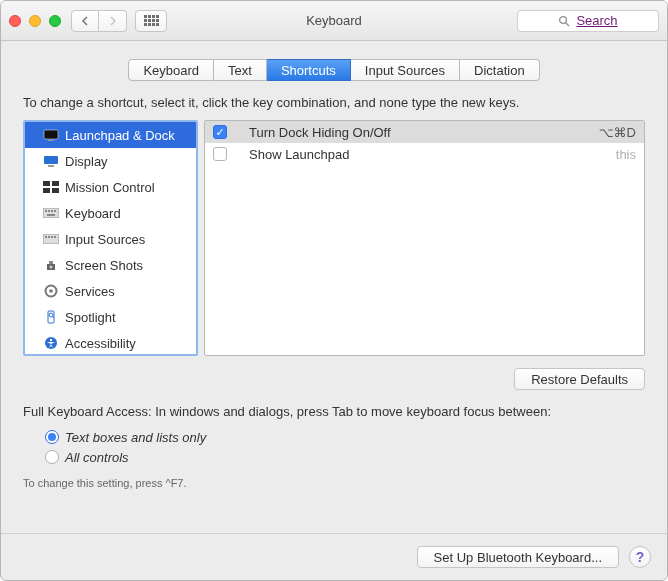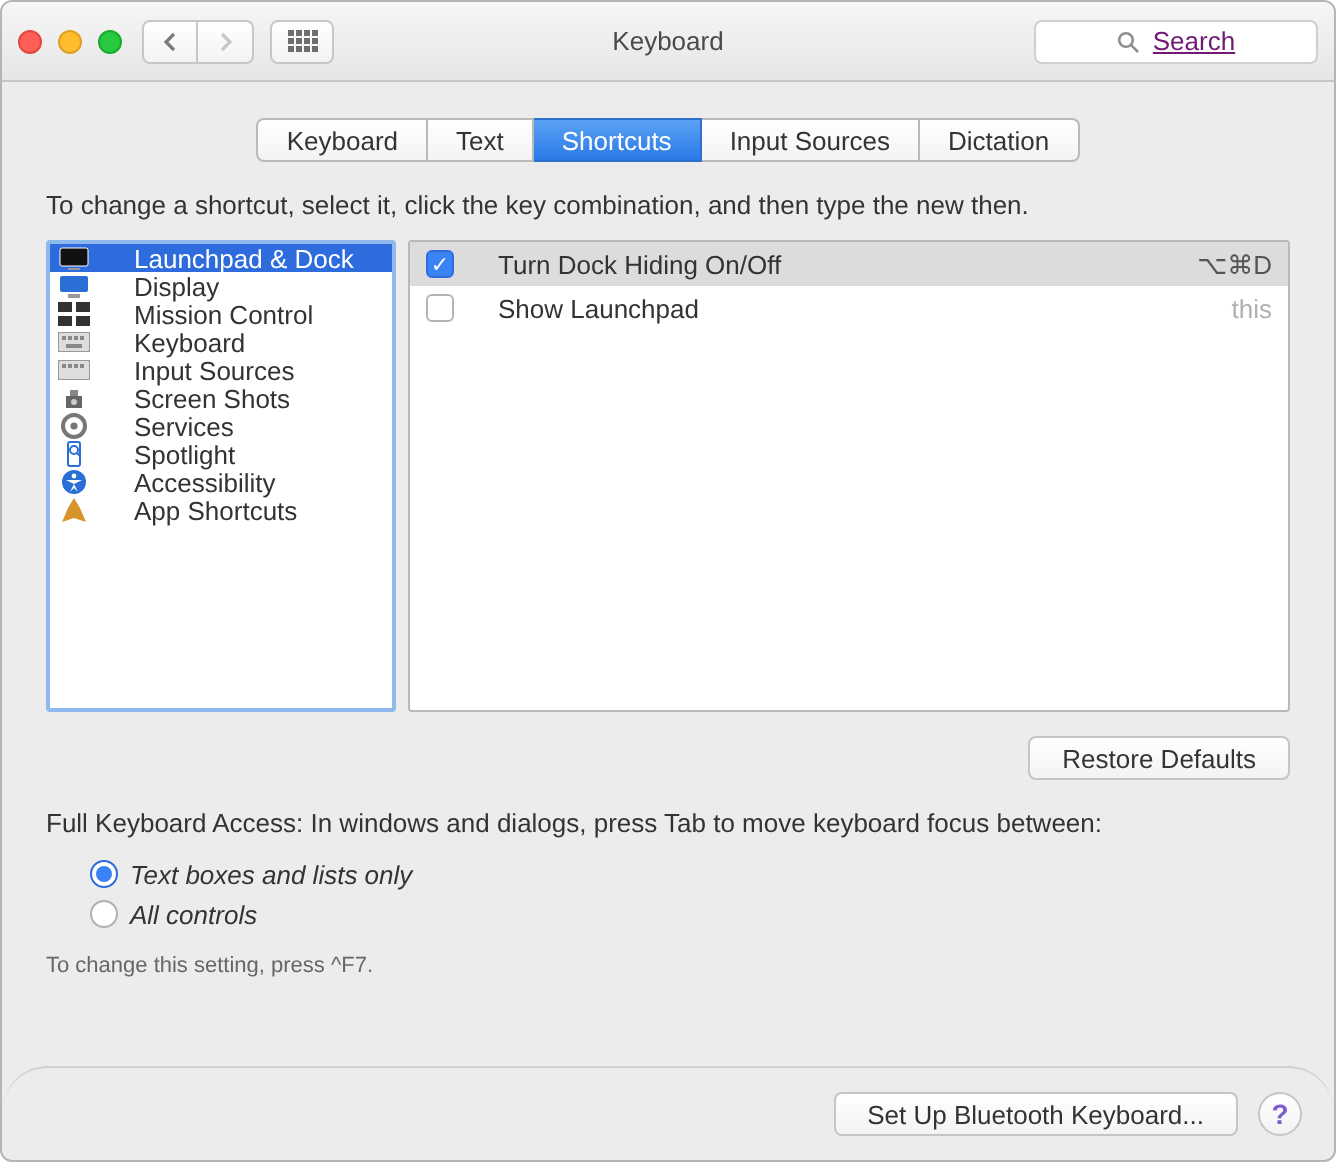--- a/index.html
+++ b/index.html
@@ -77,21 +77,21 @@
   .content { padding: 6px 22px 0 22px; flex:1; display:flex; flex-direction:column; }
   .hint { font-size:13px; color:#333; margin-bottom:10px; }
   .panes { display:flex; gap:6px; height:236px; }
   .pane {
     background:#fff; border:1px solid #b8b8b8; border-radius:2px; overflow:hidden;
   }
   .pane.left { width:175px; border:2px solid #8fb9ec; }
   .pane.right { flex:1;}
   .cat-list{list-style:none;}
   .cat-item{
-    height:14px; display:flex; align-items:center; gap:22px; padding:0 4px;
+    height:26px; display:flex; align-items:center; gap:6px; padding:0 18px;
     font-size:13px;
   }
   .cat-item.selected{ background:#2e6bdd; color:#fff;}
   .cat-icon{width:16px;height:14px;display:flex;align-items:center;justify-content:center;font-size:12px;}
   .short-row{
     height:22px; display:flex; align-items:center; padding:0 8px; gap:8px;
     font-size:13px;
   }
   .short-row.sel{ background:#dcdcdc;}
   .chk{width:14px;height:14px;border:1px solid #b5b5b5;border-radius:3px;background:#fff;display:flex;align-items:center;justify-content:center;}
@@ -110,21 +110,21 @@
   .fka{font-size:13px; color:#333; margin-bottom:8px;}
   .radio-group{margin-left:22px;font-style:italic;}
   .radio-row{display:flex;align-items:center;gap:6px;height:20px;font-size:13px;}
   .radio{width:14px;height:14px;border:1px solid #b0b0b0;border-radius:50%;background:#fff;display:flex;align-items:center;justify-content:center;}
   .radio.on{border-color:#2e6bdd;}
   .radio.on::after{content:"";width:8px;height:8px;border-radius:50%;background:#3b82f6;}
   .subhint{font-size:11px;color:#666;margin-top:10px;}
   
   .footer{
     border-top:1px solid #d0d0d0; padding:12px 16px; display:flex; align-items:center;
-    gap:10px; margin-top:auto;border-radius:23px;
+    gap:10px; margin-top:auto;
   }
   .help{
     width:22px;height:22px;border:1px solid #c5c5c5;border-radius:50%;
     background:linear-gradient(#ffffff,#f3f3f3);color:#7a5ccf;font-weight:bold;
     display:flex;align-items:center;justify-content:center;font-size:14px;
   }
   svg{display:block;}
 </style>
 </head>
 <body>
@@ -191,21 +191,21 @@
       <div class="tab">
           <span>Input Sources</span>
         </div>
       <div class="tab">
           <span>Dictation</span>
         </div>
     </div>
   </div>
 
   <div class="content">
-    <div class="hint">To change a shortcut, select it, click the key combination, and then type the new then.</div>
+    <div class="hint">To change a shortcut, select it, click the key combination, and none type the new keys.</div>
 
     <div class="panes">
 
       <div class="pane left">
         <ul class="cat-list">
           <li class="cat-item selected">
             <span class="cat-icon">
                 <svg width="16" height="12" viewBox="0 0 16 12">
                   <rect x="1" y="1" width="14" height="9" rx="1" fill="#111" stroke="#fff" stroke-width="0.5"></rect>
                   <rect x="5" y="11" width="6" height="1" fill="#999"></rect>

